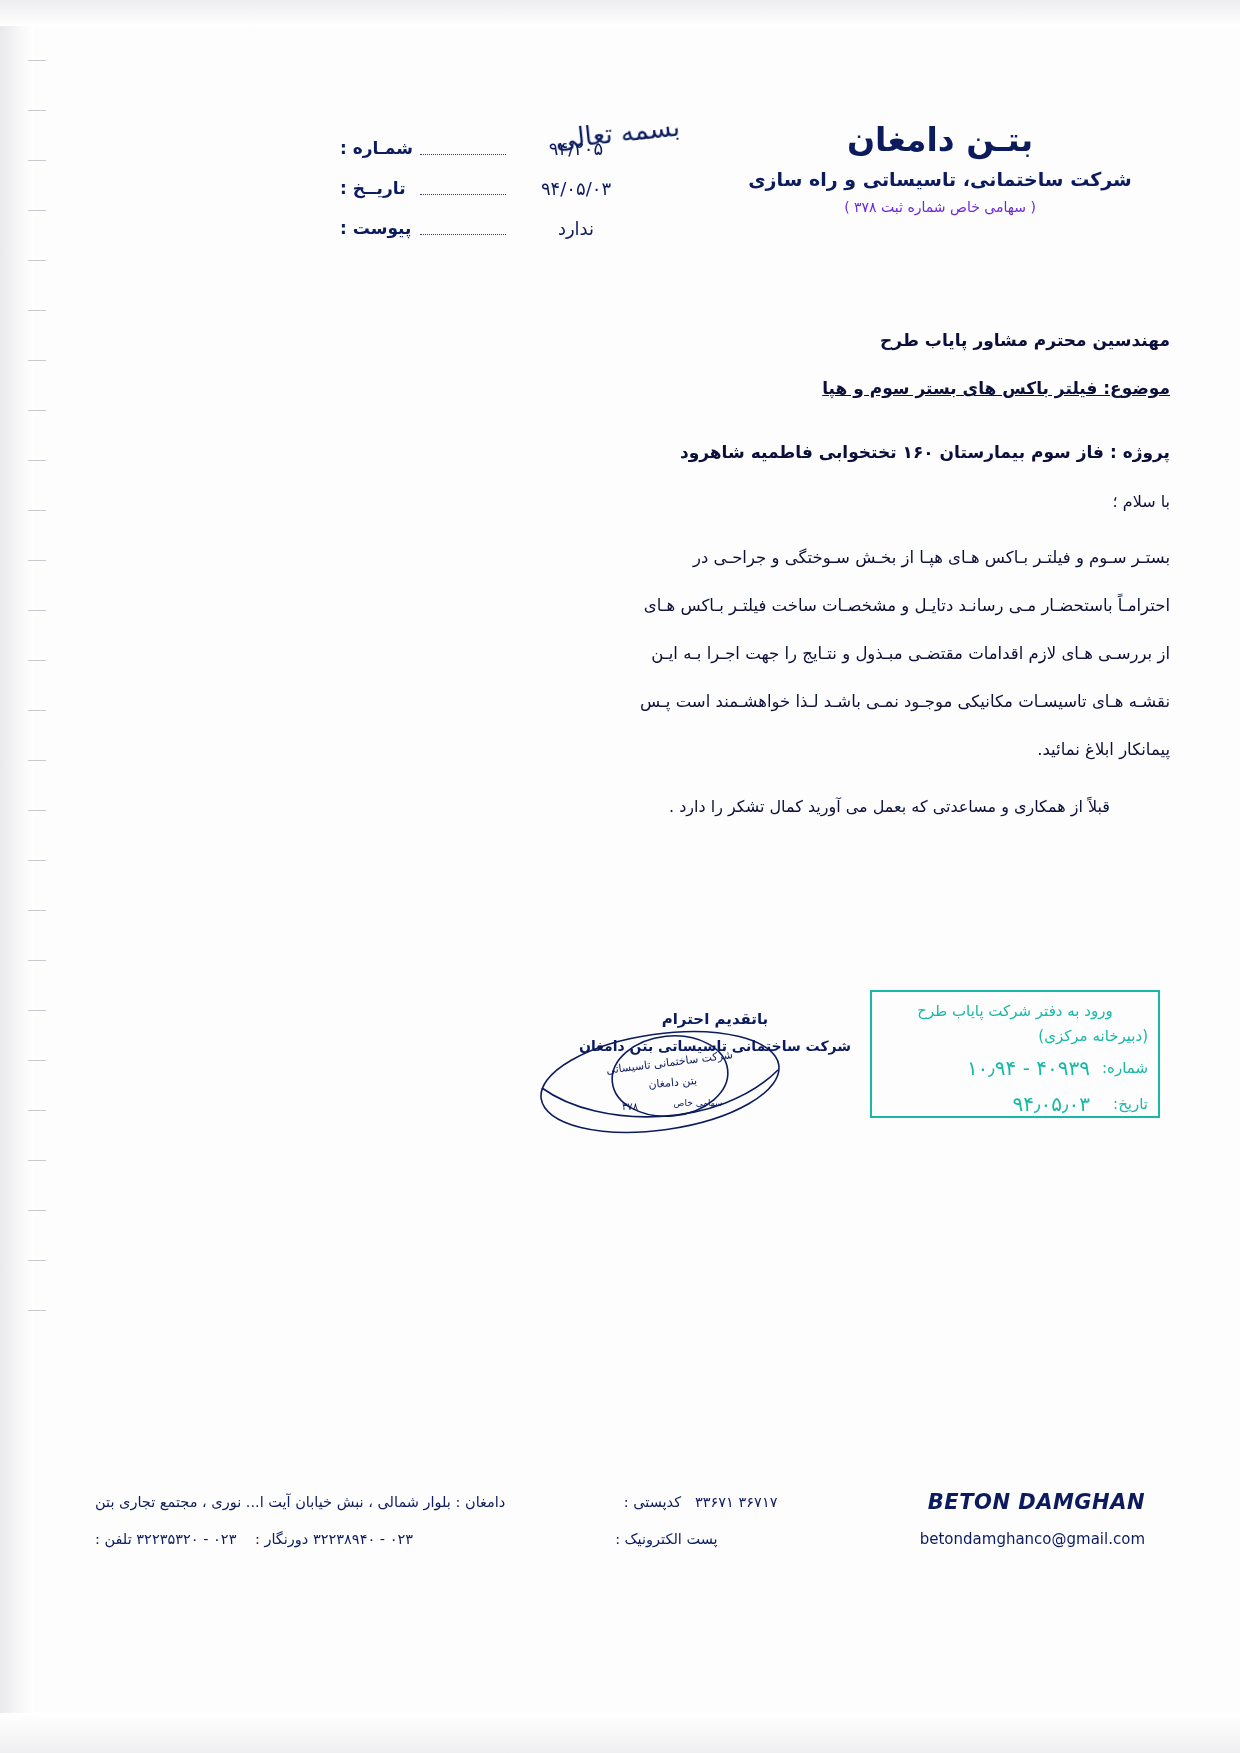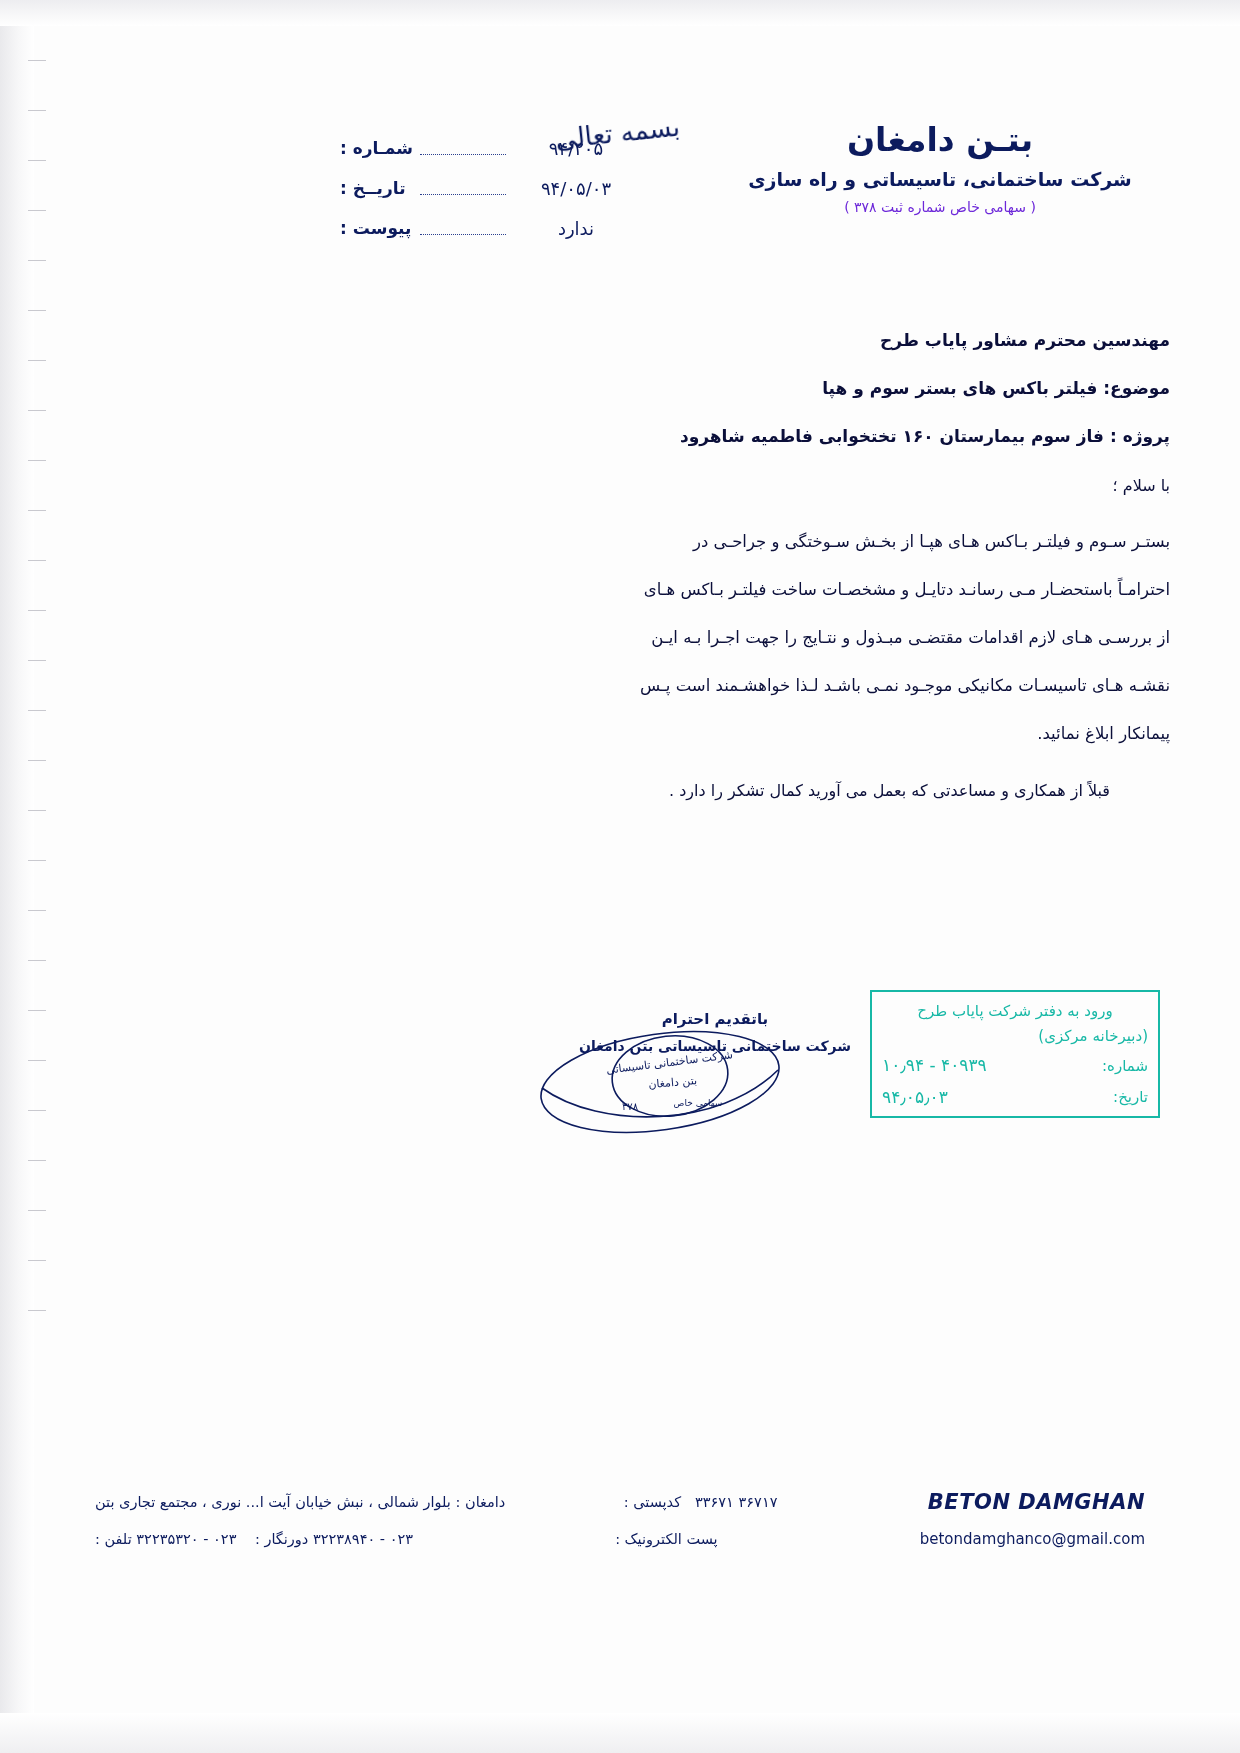--- a/index.html
+++ b/index.html
@@ -30,21 +30,21 @@
 
   .meta{position:absolute;right:600px;top:128px;width:300px;}
   .meta-row{display:flex;align-items:center;height:40px;font-size:17px;color:#0c1b5e;}
   .meta-label{width:74px;text-align:left;font-weight:bold;}
   .meta-dots{flex:0 0 86px;border-bottom:1px dotted #2a3f8f;height:13px;margin:0 6px;}
   .meta-val{flex:1;text-align:center;font-size:18px;letter-spacing:1px;}
 
   
   .body{position:absolute;right:70px;left:150px;top:330px;}
   .to{font-size:17px;font-weight:bold;margin-bottom:28px;}
-  .subject{font-size:17px;font-weight:bold;margin-bottom:28px;}
+  .subject{font-size:17px;font-weight:bold;margin-bottom:44px;text-decoration:underline;}
   .project{font-size:17px;font-weight:bold;margin-bottom:30px;}
   .salam{font-size:16px;margin-bottom:26px;}
   .para{font-size:16.5px;line-height:2.55;text-align:justify;letter-spacing:.4px;}
   .para p{margin:0 0 6px 0;}
   .closing{font-size:16px;margin-top:26px;padding-right:60px;}
 
   
   .sign-block{position:absolute;right:360px;top:1010px;text-align:center;width:330px;
               font-size:15px;font-weight:bold;color:#0c1b5e;}
   .sign-line2{margin-top:10px;font-size:14px;}
@@ -52,21 +52,21 @@
   .stamp svg{width:100%;height:100%;}
 
   
   .recv{position:absolute;right:80px;top:990px;width:290px;height:128px;
         border:2px solid #17b8a6;color:#17b8a6;padding:8px 10px;box-sizing:border-box;
         font-size:15px;line-height:1.5;}
   .recv .r1{text-align:center;}
   .recv .r2{text-align:right;margin-top:2px;}
   .recv .rrow{display:flex;align-items:center;margin-top:6px;font-size:15px;}
   .recv .rlab{width:58px;text-align:right;}
-  .recv .rval{flex:1;text-align:left;font-size:17px;}
+  .recv .rval{flex:1;text-align:right;font-size:20px;}
 
   
   .footer{position:absolute;left:0;right:0;bottom:205px;padding:0 95px;color:#0c1b5e;}
   .f-line{display:flex;justify-content:space-between;align-items:center;font-size:14.5px;}
   .f-line + .f-line{margin-top:16px;}
   .f-logo{font-size:21px;font-weight:bold;font-style:italic;letter-spacing:.5px;margin-left:32px;}
   .f-mail{font-size:15px;}
   .f-mid{direction:rtl;font-size:14.5px;}
   .f-right{direction:rtl;font-size:14.5px;text-align:right;}
   .blur{filter:blur(.2px);}

